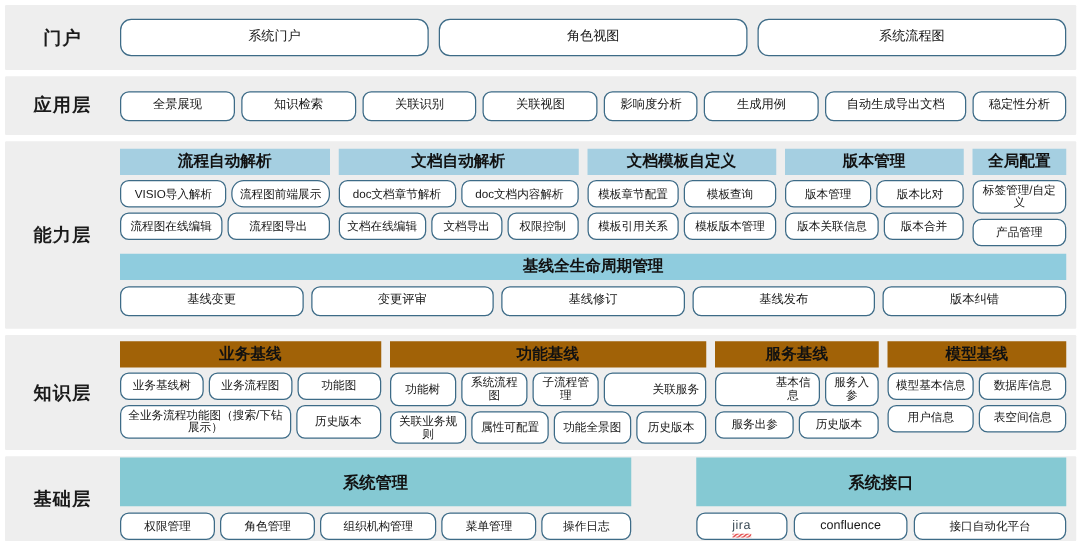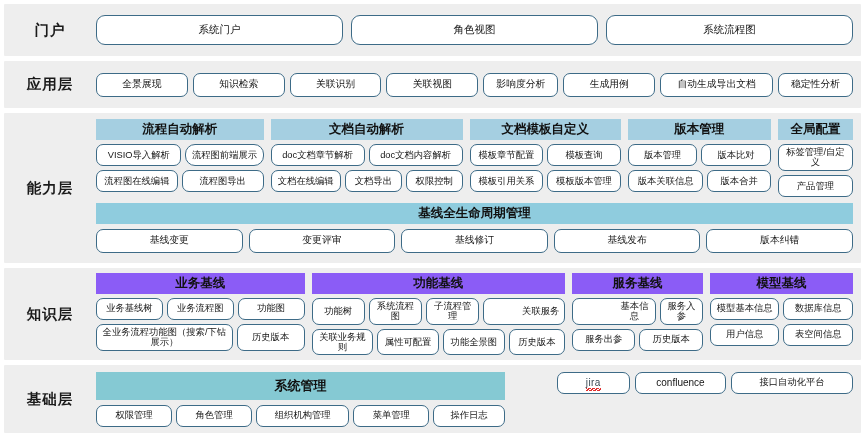--- a/index.html
+++ b/index.html
@@ -50,22 +50,22 @@
   .btn.mid { font-size: 9.8px; min-height: 24px; }
 
   
   .ghead {
     display: flex; align-items: center; justify-content: center;
     font-weight: bold; color: #111;
     height: 21px;
   }
   .ghead.cap   { background: #a5cfe1; font-size: 12.5px; }
   .ghead.life  { background: #8fccde; font-size: 12.5px; }
-  .ghead.know  { background: #8b5cf6; font-size: 12.5px; }
-  .ghead.base  { background: #85c9d3; font-size: 13px; height: 28px; }
+  .ghead.know  { background: #a16207; font-size: 12.5px; }
+  .ghead.base  { background: #85c9d3; font-size: 13px; height: 39px; }
 
   .row { display: flex; gap: 4px; }
   .gcol { display: flex; flex-direction: column; gap: 4px; }
   .grp-row { display: flex; gap: 7px; }
 
   
   #portal-body .row .btn { flex: 1 1 0; }
 
   
   #app-row .btn { flex: 1 1 0; }
@@ -265,20 +265,21 @@
           <div class="row" style="gap:4px;">
             <div class="btn" style="flex:0.88 1 0;">权限管理</div>
             <div class="btn" style="flex:0.88 1 0;">角色管理</div>
             <div class="btn" style="flex:1.1 1 0;">组织机构管理</div>
             <div class="btn" style="flex:0.88 1 0;">菜单管理</div>
             <div class="btn" style="flex:0.82 1 0;">操作日志</div>
           </div>
         </div>
 
         <div class="gcol" style="flex:1 1 0; gap:5px;">
+          <div class="ghead base">系统接口</div>
           <div class="row" style="gap:5px;">
             <div class="btn" style="flex:1 1 0;">
               <span class="squiggle"><span class="jira-txt">jira</span></span>
             </div>
             <div class="btn" style="flex:1.28 1 0; font-size:10px;">confluence</div>
             <div class="btn" style="flex:1.75 1 0;">接口自动化平台</div>
           </div>
         </div>
       </div>
     </div>

